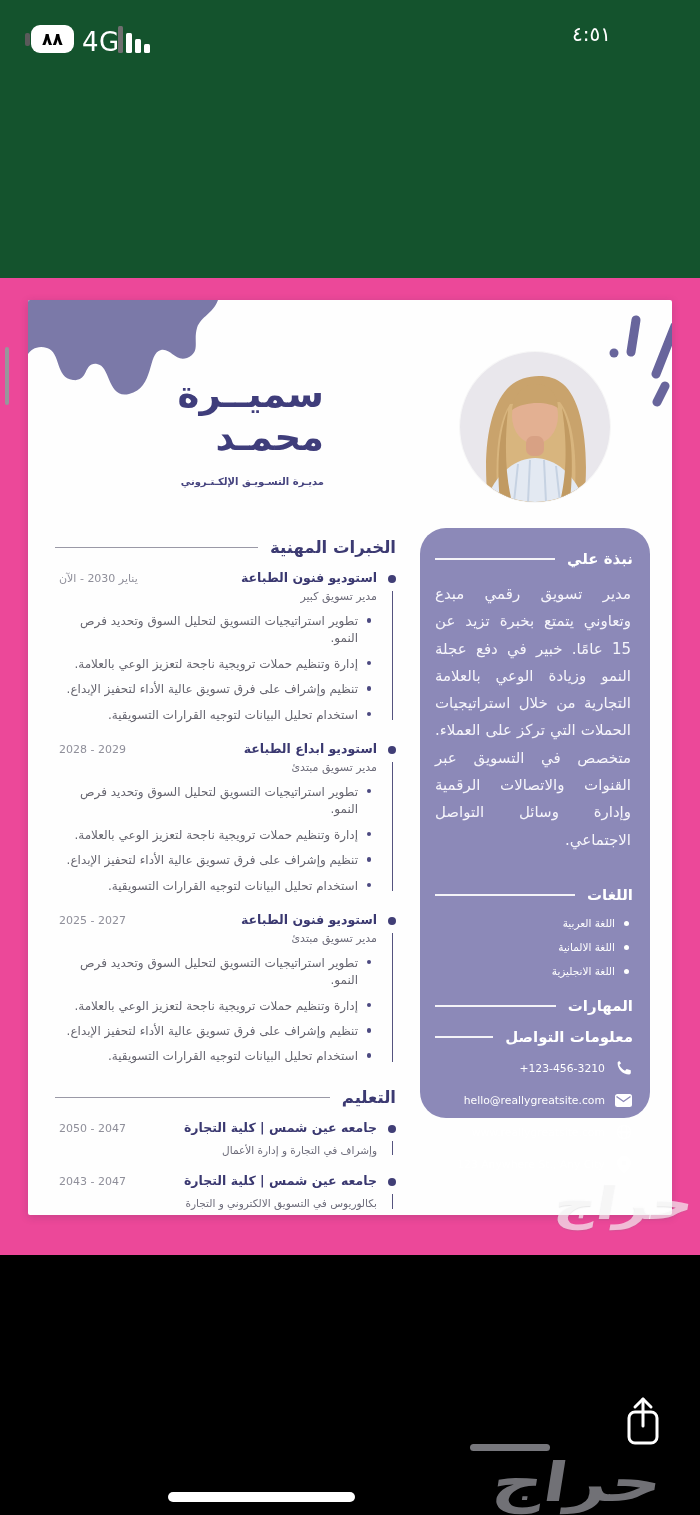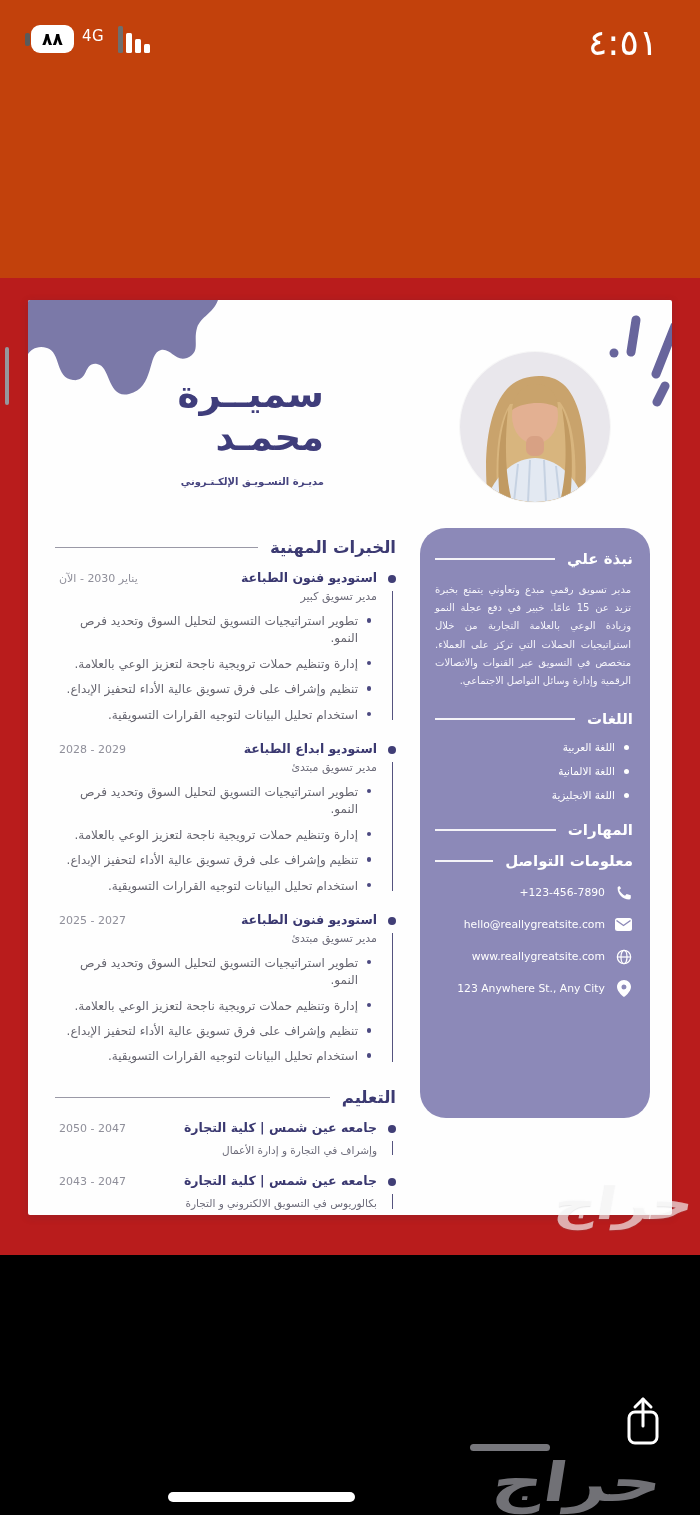--- a/index.html
+++ b/index.html
@@ -2,34 +2,34 @@
 <html lang="ar"><head>
 <meta charset="utf-8">
 <style>
   html,body{margin:0;padding:0;}
   body{
     width:700px;height:1515px;position:relative;overflow:hidden;
     background:#000;font-family:"DejaVu Sans",sans-serif;
     -webkit-font-smoothing:antialiased;
   }
   
-  .statusbar{position:absolute;left:0;top:0;width:700px;height:278px;background:#c2410c;}
+  .statusbar{position:absolute;left:0;top:0;width:700px;height:278px;background:#14532d;}
   .batt-cap{position:absolute;left:25px;top:33px;width:5px;height:13px;border-radius:2px;background:#5a5a5a;}
   .batt-pill{position:absolute;left:31px;top:25px;width:43px;height:28px;border-radius:9px;background:#fff;
     display:flex;align-items:center;justify-content:center;font-weight:bold;font-size:17px;color:#000;}
-  .net-label{position:absolute;left:82px;top:27px;color:#fff;font-size:15px;font-weight:500;letter-spacing:.5px;}
+  .net-label{position:absolute;left:82px;top:27px;color:#fff;font-size:26px;font-weight:500;letter-spacing:.5px;}
   .sig{position:absolute;left:118px;top:26px;width:40px;height:27px;}
   .sig i{position:absolute;bottom:0;border-radius:1.5px;display:block;}
   .sig .b1{left:0;width:5px;height:27px;background:#6e6e6e;}
   .sig .b2{left:8px;width:6px;height:20px;background:#fff;}
   .sig .b3{left:17px;width:6px;height:14px;background:#fff;}
   .sig .b4{left:26px;width:6px;height:9px;background:#fff;}
-  .clock{position:absolute;left:588px;top:22px;color:#fff;font-size:36px;font-weight:500;direction:ltr;text-align:center;}
-  
-  .viewer{position:absolute;left:0;top:278px;width:700px;height:977px;background:#b91c1c;}
+  .clock{position:absolute;left:572px;top:22px;color:#fff;font-size:20px;font-weight:500;direction:ltr;text-align:center;}
+  
+  .viewer{position:absolute;left:0;top:278px;width:700px;height:977px;background:#ec4899;}
   .scrollbar{position:absolute;left:5px;top:69px;width:4px;height:58px;border-radius:2px;background:#97979c;}
   .wm-light{position:absolute;right:6px;top:898px;font-size:46px;font-weight:bold;color:rgba(255,255,255,.62);
     transform:skewX(-10deg) scaleX(1.25);transform-origin:right;white-space:nowrap;
     text-shadow:0 1px 1px rgba(120,120,130,.18);}
   
   .page{position:absolute;left:28px;top:22px;width:644px;height:915px;background:#fefefe;border-radius:2px;
     box-shadow:0 2px 8px rgba(40,40,60,.18);overflow:hidden;}
   .blob{position:absolute;left:0;top:0;}
   .decor{position:absolute;left:552px;top:10px;}
   .photo{position:absolute;left:432px;top:52px;width:150px;height:150px;border-radius:50%;overflow:hidden;
@@ -53,21 +53,21 @@
   ul.jb li{position:relative;padding-right:13px;margin-bottom:8px;font-size:12px;color:#66656f;line-height:1.45;text-align:right;}
   ul.jb li::before{content:"";position:absolute;right:0;top:5px;width:4.5px;height:4.5px;border-radius:50%;background:#4b4980;}
   .edu-det{margin-top:6px;font-size:10.5px;color:#6d6c7a;line-height:1.75;}
   .edu-det b{color:#3a3870;}
   
   .sidebar{position:absolute;left:392px;top:228px;width:230px;height:590px;background:#8c89b8;border-radius:26px;
     padding:22px 17px 0 15px;box-sizing:border-box;direction:rtl;color:#fff;}
   .sb-head{display:flex;align-items:center;gap:12px;margin-bottom:13px;}
   .sb-head .t{font-size:15px;font-weight:bold;color:#fff;white-space:nowrap;}
   .sb-head .line{flex:1;height:1.5px;background:rgba(255,255,255,.9);}
-  .about-p{font-size:10px;line-height:1.82;text-align:justify;color:#f6f5fb;margin:0 2px 20px 0;}
+  .about-p{font-size:15px;line-height:1.82;text-align:justify;color:#f6f5fb;margin:0 2px 32px 0;}
   ul.sb-list{list-style:none;margin:2px 0 20px 0;padding:0 4px 0 0;}
   ul.sb-list li{position:relative;padding-right:14px;margin-bottom:12px;font-size:10.5px;color:#fff;text-align:right;}
   ul.sb-list li::before{content:"";position:absolute;right:0;top:4px;width:5px;height:5px;border-radius:50%;background:#fff;}
   .c-row{display:flex;align-items:center;gap:9px;margin-bottom:13px;}
   .c-ico{width:19px;height:19px;flex:0 0 19px;display:flex;align-items:center;justify-content:center;}
   .c-txt{font-size:10.8px;color:#fff;direction:ltr;unicode-bidi:embed;white-space:nowrap;}
   
   .bottombar{position:absolute;left:0;top:1255px;width:700px;height:260px;background:#000;}
   .share{position:absolute;left:624px;top:140px;cursor:pointer;}
   .logo-dash{position:absolute;left:470px;top:189px;width:80px;height:7px;border-radius:3.5px;background:#77777c;}
@@ -239,21 +239,21 @@
         <span class="t">معلومات التواصل</span>
         <span class="line"></span>
       </div>
 
       <div class="c-row">
         <span class="c-ico">
           <svg width="16" height="16" viewBox="0 0 20 20">
               <path fill="#fff" d="M4 1.5 C2.9 1.5 2 2.4 2 3.5 c0 8.3 6.2 14.5 14.5 14.5 1.1 0 2-.9 2-2 v-3.1 l-5.2-1.7 -2 2.2 c-3-1.4-5.8-4.2-7.2-7.2 l2.2-2 L4.6 1.5 Z"></path>
             </svg>
         </span>
-        <span class="c-txt">+123-456-7890</span>
+        <span class="c-txt">+123-456-3210</span>
       </div>
       <div class="c-row">
         <span class="c-ico">
           <svg width="17" height="13" viewBox="0 0 17 13">
               <rect width="17" height="13" rx="2.5" fill="#fff"></rect>
               <path d="M1.5 2.5 L8.5 7.5 L15.5 2.5" stroke="#8c89b8" stroke-width="1.4" fill="none"></path>
             </svg>
         </span>
         <span class="c-txt">hello@reallygreatsite.com</span>
       </div>

